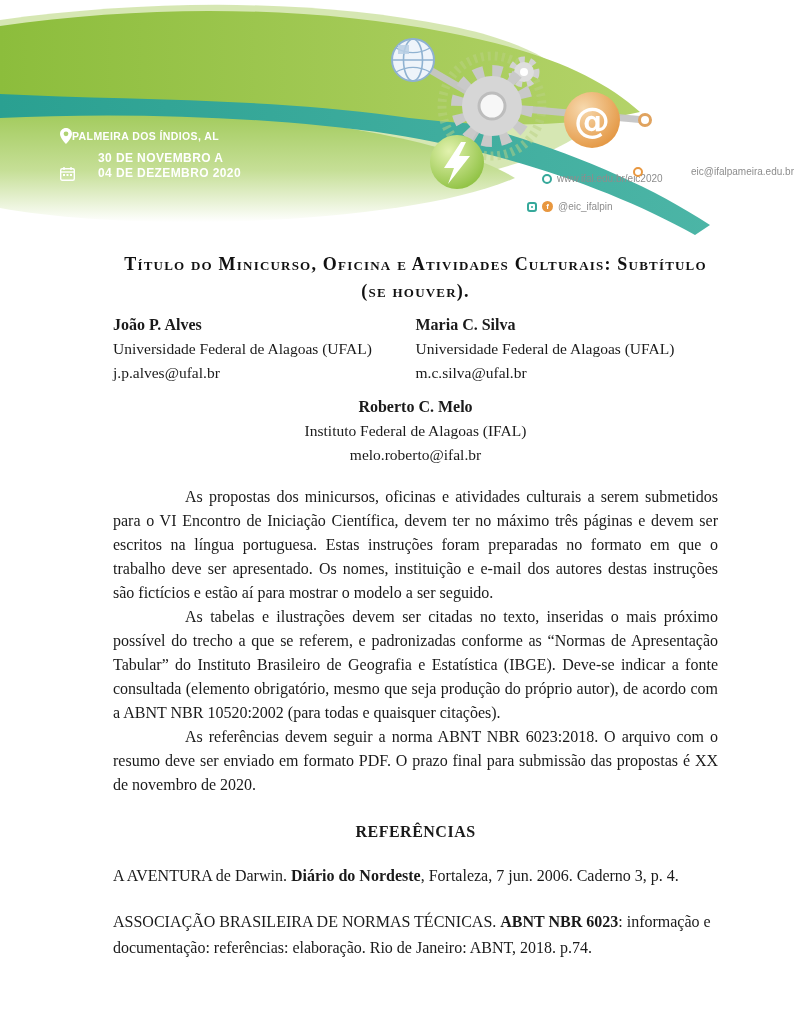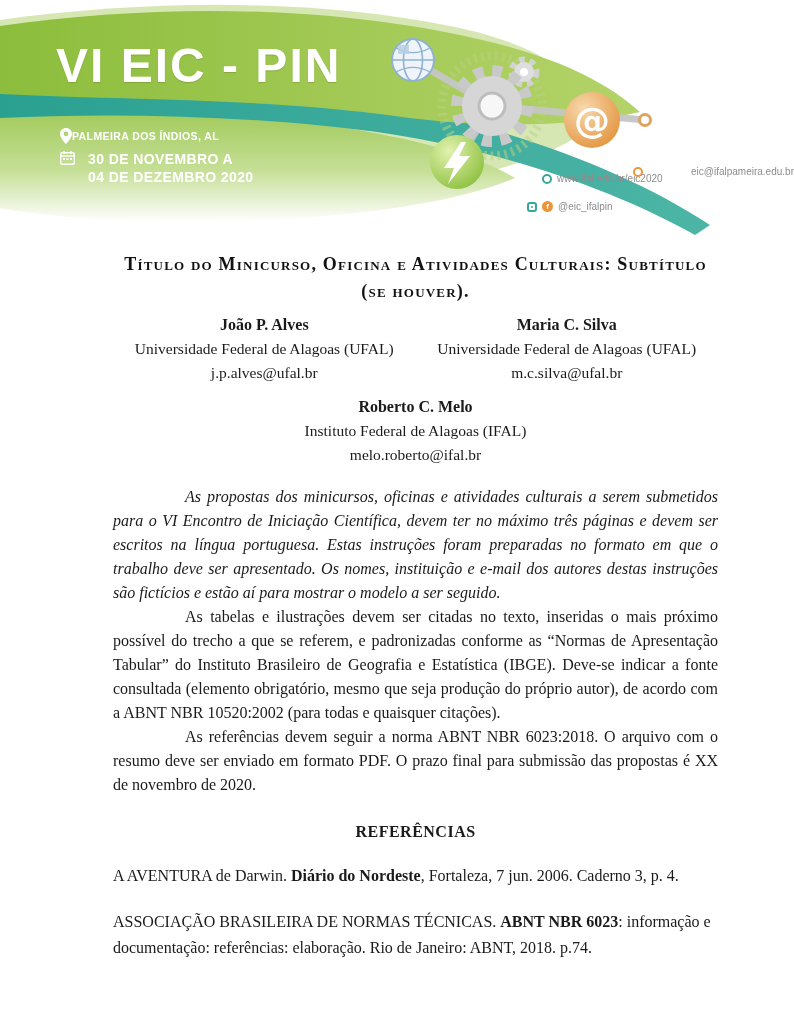--- a/index.html
+++ b/index.html
@@ -21,22 +21,22 @@
     position:absolute;left:60px;top:94px;
     font-family:"Liberation Sans", sans-serif;font-weight:bold;
     font-size:14px;letter-spacing:.5px;color:#fff;
   }
   .banner-location{
     position:absolute;left:60px;top:128px;display:flex;align-items:center;gap:0;
     font-family:"Liberation Sans", sans-serif;font-weight:bold;font-size:10.5px;
     letter-spacing:.4px;color:#fff;
   }
   .banner-dates{
-    position:absolute;left:60px;top:151px;display:flex;align-items:flex-start;gap:13px;
-    font-family:"Liberation Sans", sans-serif;font-weight:bold;font-size:14px;
+    position:absolute;left:60px;top:151px;display:flex;align-items:flex-end;gap:23px;
+    font-family:"Liberation Sans", sans-serif;font-weight:bold;font-size:12px;
     letter-spacing:.4px;color:#fff;line-height:1.25;
   }
   .contact{
     position:absolute;display:flex;align-items:center;gap:5px;
     font-family:"Liberation Sans", sans-serif;font-size:10px;color:#8d8d8d;
   }
   .contact-website{left:505px;top:173px;padding-left:37px;}
   .contact-email{left:633px;top:166px;gap:48px;}
   .contact-social{left:527px;top:201px;}
   .ring{display:inline-block;width:10px;height:10px;border-radius:50%;box-sizing:border-box;}
@@ -47,28 +47,28 @@
   .fb{display:inline-flex;width:11px;height:11px;border-radius:50%;background:#e8973f;color:#fff;
       font:bold 8px "Liberation Sans", sans-serif;align-items:center;justify-content:center;}
   
   main{position:relative;padding:0 76px 0 113px;margin-top:16px;}
   .paper-title{
     margin:14px auto 8px;max-width:600px;text-align:center;
     font-size:18px;font-weight:bold;font-variant:small-caps;
     letter-spacing:1.2px;line-height:1.5;color:#111;
   }
   .authors-row{display:flex;}
-  .author-col{flex:1;text-align:center;line-height:24px;font-size:15.5px;}
+  .author-col{flex:1;text-align:left;line-height:24px;font-size:15.5px;}
   .author-center{text-align:center;margin-top:10px;line-height:24px;font-size:15.5px;}
   .author-name{font-weight:bold;font-size:16px;}
   .body-par{
     margin:0;text-align:justify;text-indent:72px;
     font-size:16px;line-height:24px;
   }
-  .body-par.first{margin-top:18px;font-style:italic;}
+  .body-par.first{margin-top:18px;}
   .refs-heading{
     text-align:center;font-size:16px;font-weight:bold;letter-spacing:.5px;
     margin:26px 0 22px;
   }
   .reference{margin:0 0 20px;font-size:16px;line-height:26px;text-align:left;}
 </style>
 </head>
 <body>
 
 <div class="page">
@@ -142,21 +142,20 @@
           <polygon points="461,142 444,168 454,168 448,184 470,156 459,156 466,142" fill="#ffffff"></polygon>
         </g>
 
         <g>
           <circle cx="592" cy="120" r="28" fill="url(#gAt)"></circle>
           <text x="592" y="133" text-anchor="middle" font-family="DejaVu Sans, sans-serif" font-size="36" font-weight="bold" fill="#ffffff">@</text>
         </g>
       </g>
     </svg>
 
-    <div class="banner-title">VI EIC - PIN</div>
 
     <div class="banner-location">
       <svg width="12" height="16" viewBox="0 0 12 16">
         <path d="M6,0 C2.7,0 0,2.6 0,5.9 C0,10 6,16 6,16 C6,16 12,10 12,5.9 C12,2.6 9.3,0 6,0 Z M6,8.2 A2.4,2.4 0 1,1 6,3.4 A2.4,2.4 0 0,1 6,8.2 Z" fill="#ffffff" fill-rule="evenodd"></path>
       </svg>
       <span>PALMEIRA DOS ÍNDIOS, AL</span>
     </div>
 
     <div class="banner-dates">
       <svg width="15" height="14" viewBox="0 0 15 14">

